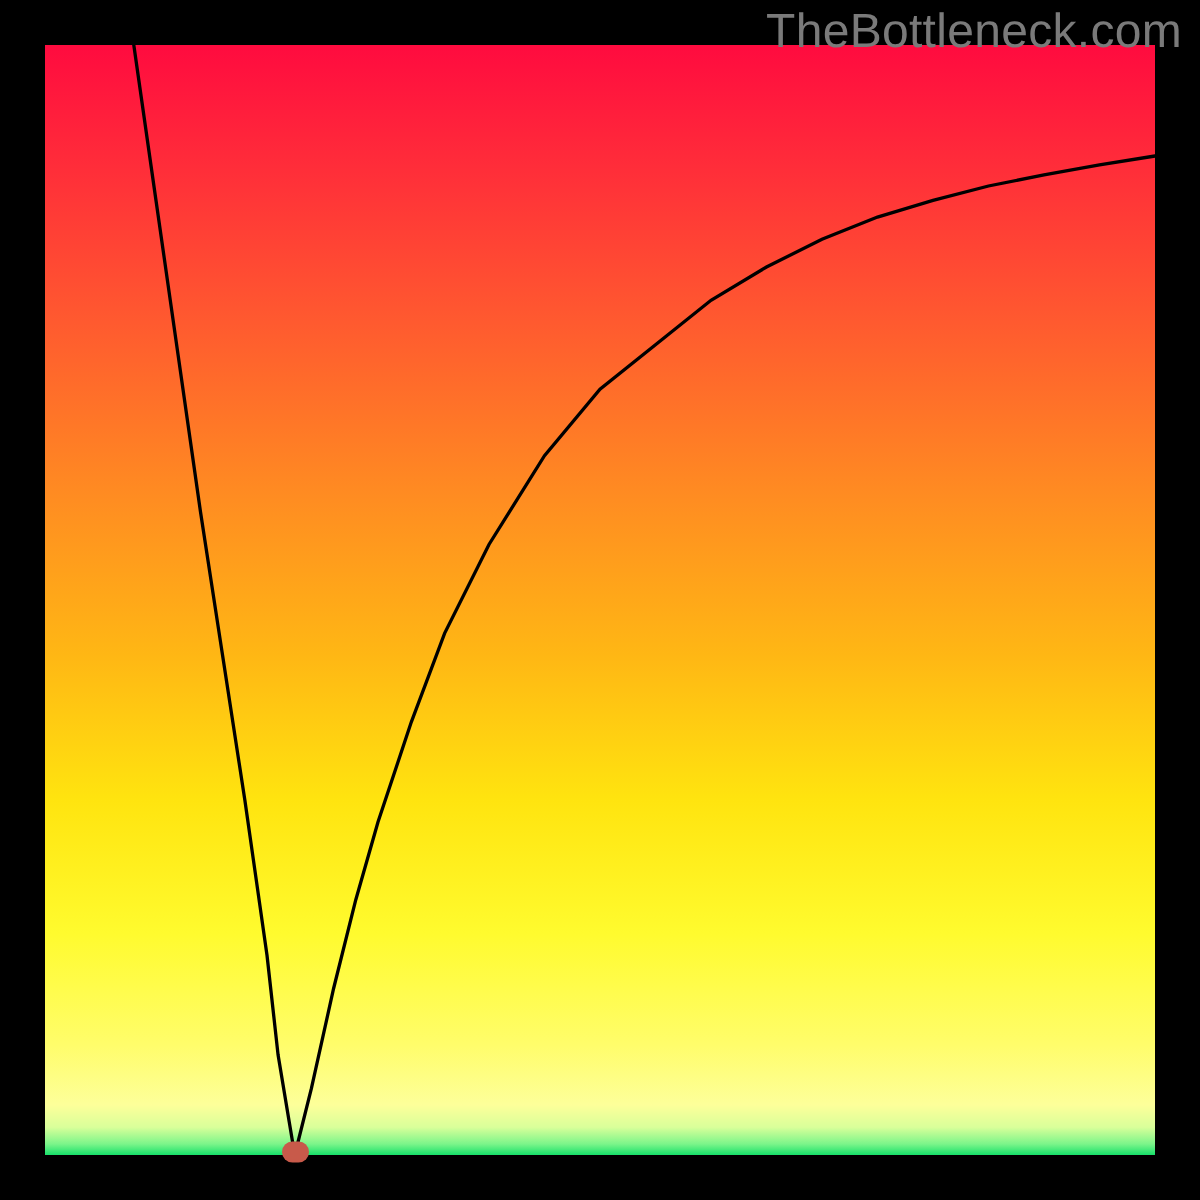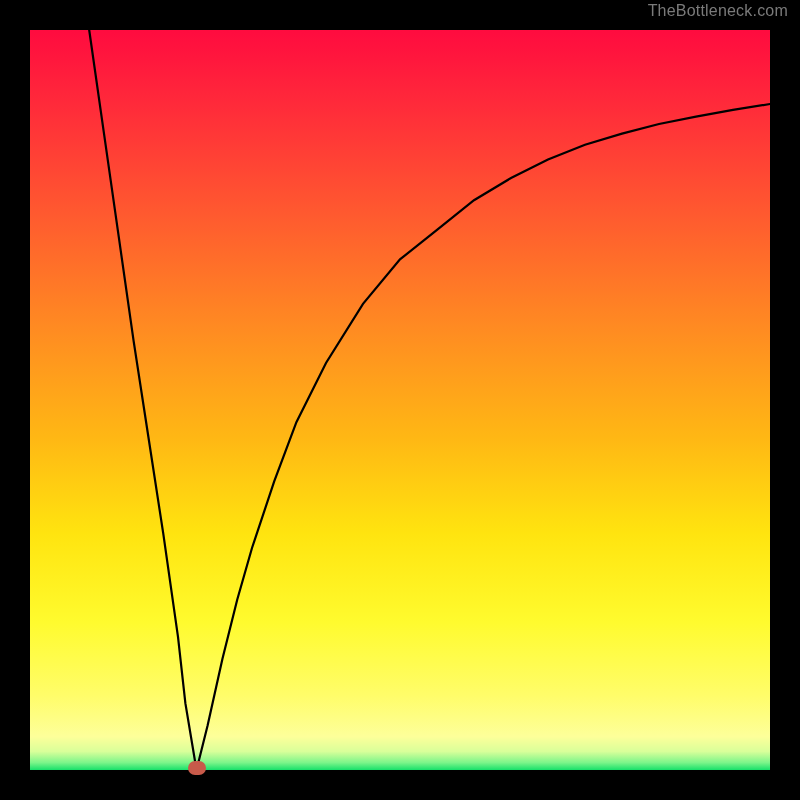--- a/index.html
+++ b/index.html
@@ -17,21 +17,21 @@
     width: 800px;
     height: 800px;
     background: #000;
   }
   .watermark {
     position: absolute;
     top: 2px;
     right: 12px;
     color: #7a7a7a;
     font-family: Arial, Helvetica, sans-serif;
-    font-size: 16px;
+    font-size: 32px;
     letter-spacing: 0.2px;
     font-weight: 400;
     user-select: none;
   }
   svg {
     position: absolute;
     left: 0;
     top: 0;
   }
   .marker {

